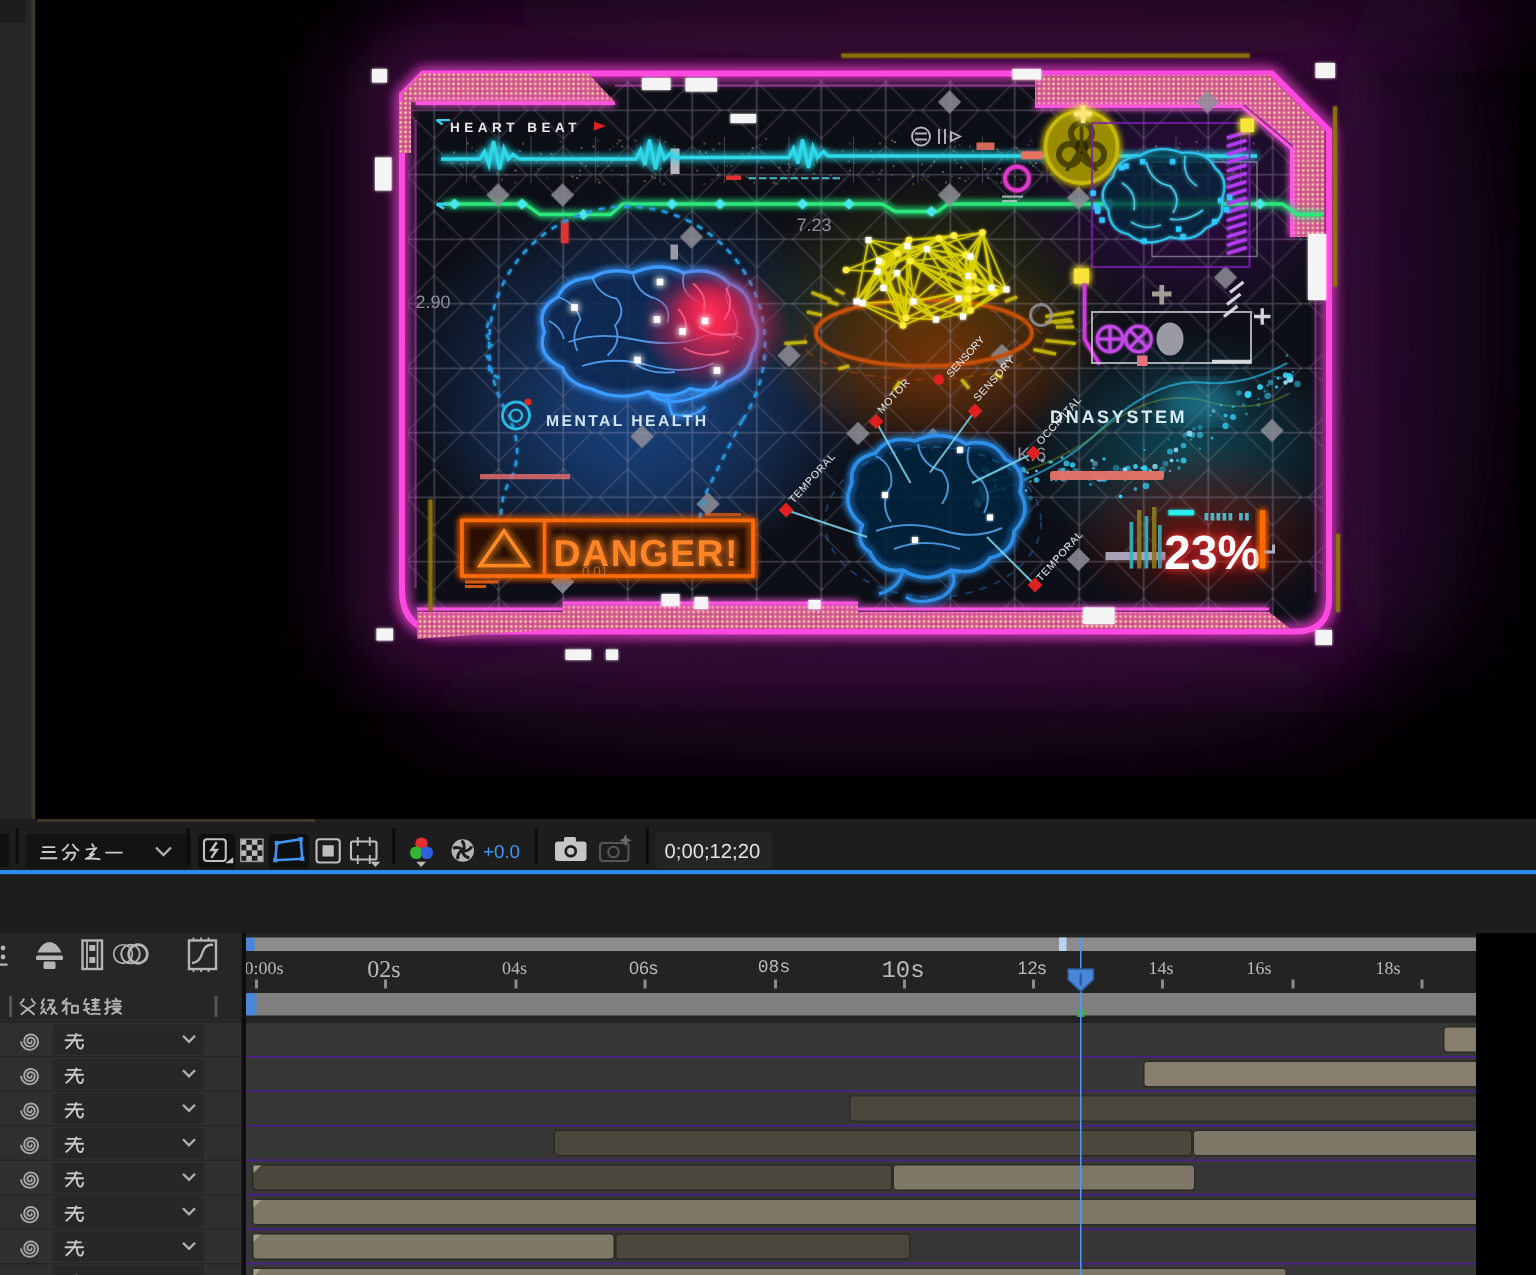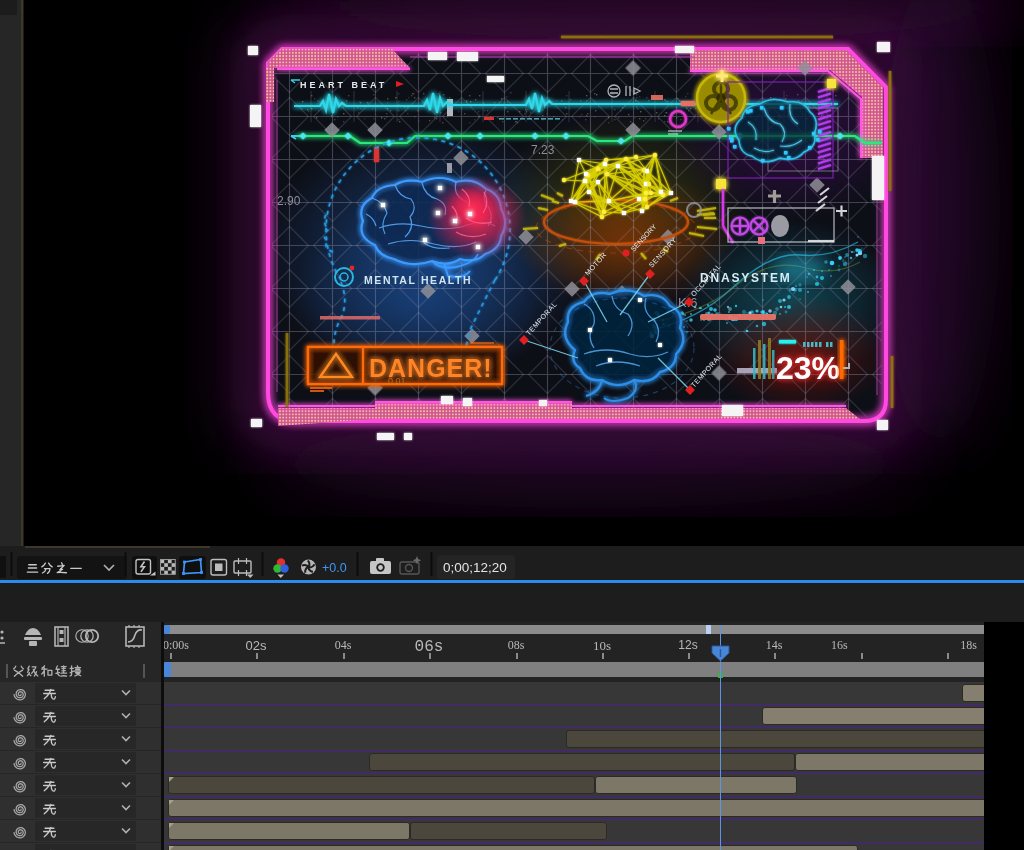--- a/index.html
+++ b/index.html
@@ -1098,29 +1098,29 @@
 <text x="443" y="26" font-size="13.5" fill="#e2e2e2" font-family="Liberation Sans,sans-serif">0;00;12;20</text>
 </svg>
 <div class="abs" style="left:0;top:583px;width:1024px;height:39px;background:#1d1d1e"></div>
 <div class="abs" style="left:0;top:622px;width:984px;height:228px;background:#4c1d95;overflow:hidden">
 <div class="abs" style="left:0;top:0;width:161px;height:228px;background:#262626"></div>
 <div class="abs" style="left:163px;top:0;width:861px;height:60px;background:#232323"></div>
 <div class="abs" style="left:168px;top:3px;width:856px;height:9px;background:#8c8c8c"></div>
 <div class="abs" style="left:163px;top:3px;width:7px;height:9px;background:#4a86d8;border-radius:2px"></div>
 <div class="abs" style="left:706px;top:3px;width:5px;height:9px;background:#b9d2f2"></div>
 <div class="abs" style="left:163px;top:16px;font-size:12px;color:#b9b9b9;font-family:'Liberation Serif',serif">0:00s</div>
-<div class="abs" style="left:226px;top:16px;width:60px;text-align:center;font-size:13px;color:#b9b9b9;font-family:Liberation Sans, sans-serif">02s</div>
+<div class="abs" style="left:226px;top:16px;width:60px;text-align:center;font-size:16px;color:#b9b9b9;font-family:Liberation Serif, serif">02s</div>
 <div class="abs" style="left:313px;top:16px;width:60px;text-align:center;font-size:12px;color:#b9b9b9;font-family:'Liberation Serif',serif">04s</div>
-<div class="abs" style="left:399px;top:16px;width:60px;text-align:center;font-size:16px;color:#b9b9b9;font-family:Liberation Mono, monospace">06s</div>
-<div class="abs" style="left:486px;top:16px;width:60px;text-align:center;font-size:12px;color:#b9b9b9;font-family:Liberation Serif, serif">08s</div>
-<div class="abs" style="left:572px;top:16px;width:60px;text-align:center;font-size:13px;color:#b9b9b9;font-family:Liberation Serif, serif">10s</div>
+<div class="abs" style="left:399px;top:16px;width:60px;text-align:center;font-size:12px;color:#b9b9b9;font-family:Liberation Sans, sans-serif">06s</div>
+<div class="abs" style="left:486px;top:16px;width:60px;text-align:center;font-size:12px;color:#b9b9b9;font-family:Liberation Mono, monospace">08s</div>
+<div class="abs" style="left:572px;top:16px;width:60px;text-align:center;font-size:16px;color:#b9b9b9;font-family:Liberation Mono, monospace">10s</div>
 <div class="abs" style="left:658px;top:16px;width:60px;text-align:center;font-size:12px;color:#b9b9b9;font-family:Liberation Sans, sans-serif">12s</div>
 <div class="abs" style="left:744px;top:16px;width:60px;text-align:center;font-size:12px;color:#b9b9b9;font-family:'Liberation Serif',serif">14s</div>
 <div class="abs" style="left:831px;top:16px;width:60px;text-align:left;font-size:12px;color:#b9b9b9;font-family:'Liberation Serif',serif">16s</div>
-<div class="abs" style="left:917px;top:16px;width:60px;text-align:right;font-size:12px;color:#b9b9b9;font-family:'Liberation Serif',serif">18s</div>
+<div class="abs" style="left:917px;top:16px;width:60px;text-align:left;font-size:12px;color:#b9b9b9;font-family:'Liberation Serif',serif">18s</div>
 <div class="abs" style="left:170px;top:31px;width:2px;height:6px;background:#8a8a8a"></div>
 <div class="abs" style="left:256px;top:31px;width:2px;height:6px;background:#8a8a8a"></div>
 <div class="abs" style="left:343px;top:31px;width:2px;height:6px;background:#8a8a8a"></div>
 <div class="abs" style="left:429px;top:31px;width:2px;height:6px;background:#8a8a8a"></div>
 <div class="abs" style="left:516px;top:31px;width:2px;height:6px;background:#8a8a8a"></div>
 <div class="abs" style="left:602px;top:31px;width:2px;height:6px;background:#8a8a8a"></div>
 <div class="abs" style="left:688px;top:31px;width:2px;height:6px;background:#8a8a8a"></div>
 <div class="abs" style="left:774px;top:31px;width:2px;height:6px;background:#8a8a8a"></div>
 <div class="abs" style="left:861px;top:31px;width:2px;height:6px;background:#8a8a8a"></div>
 <div class="abs" style="left:947px;top:31px;width:2px;height:6px;background:#8a8a8a"></div>

